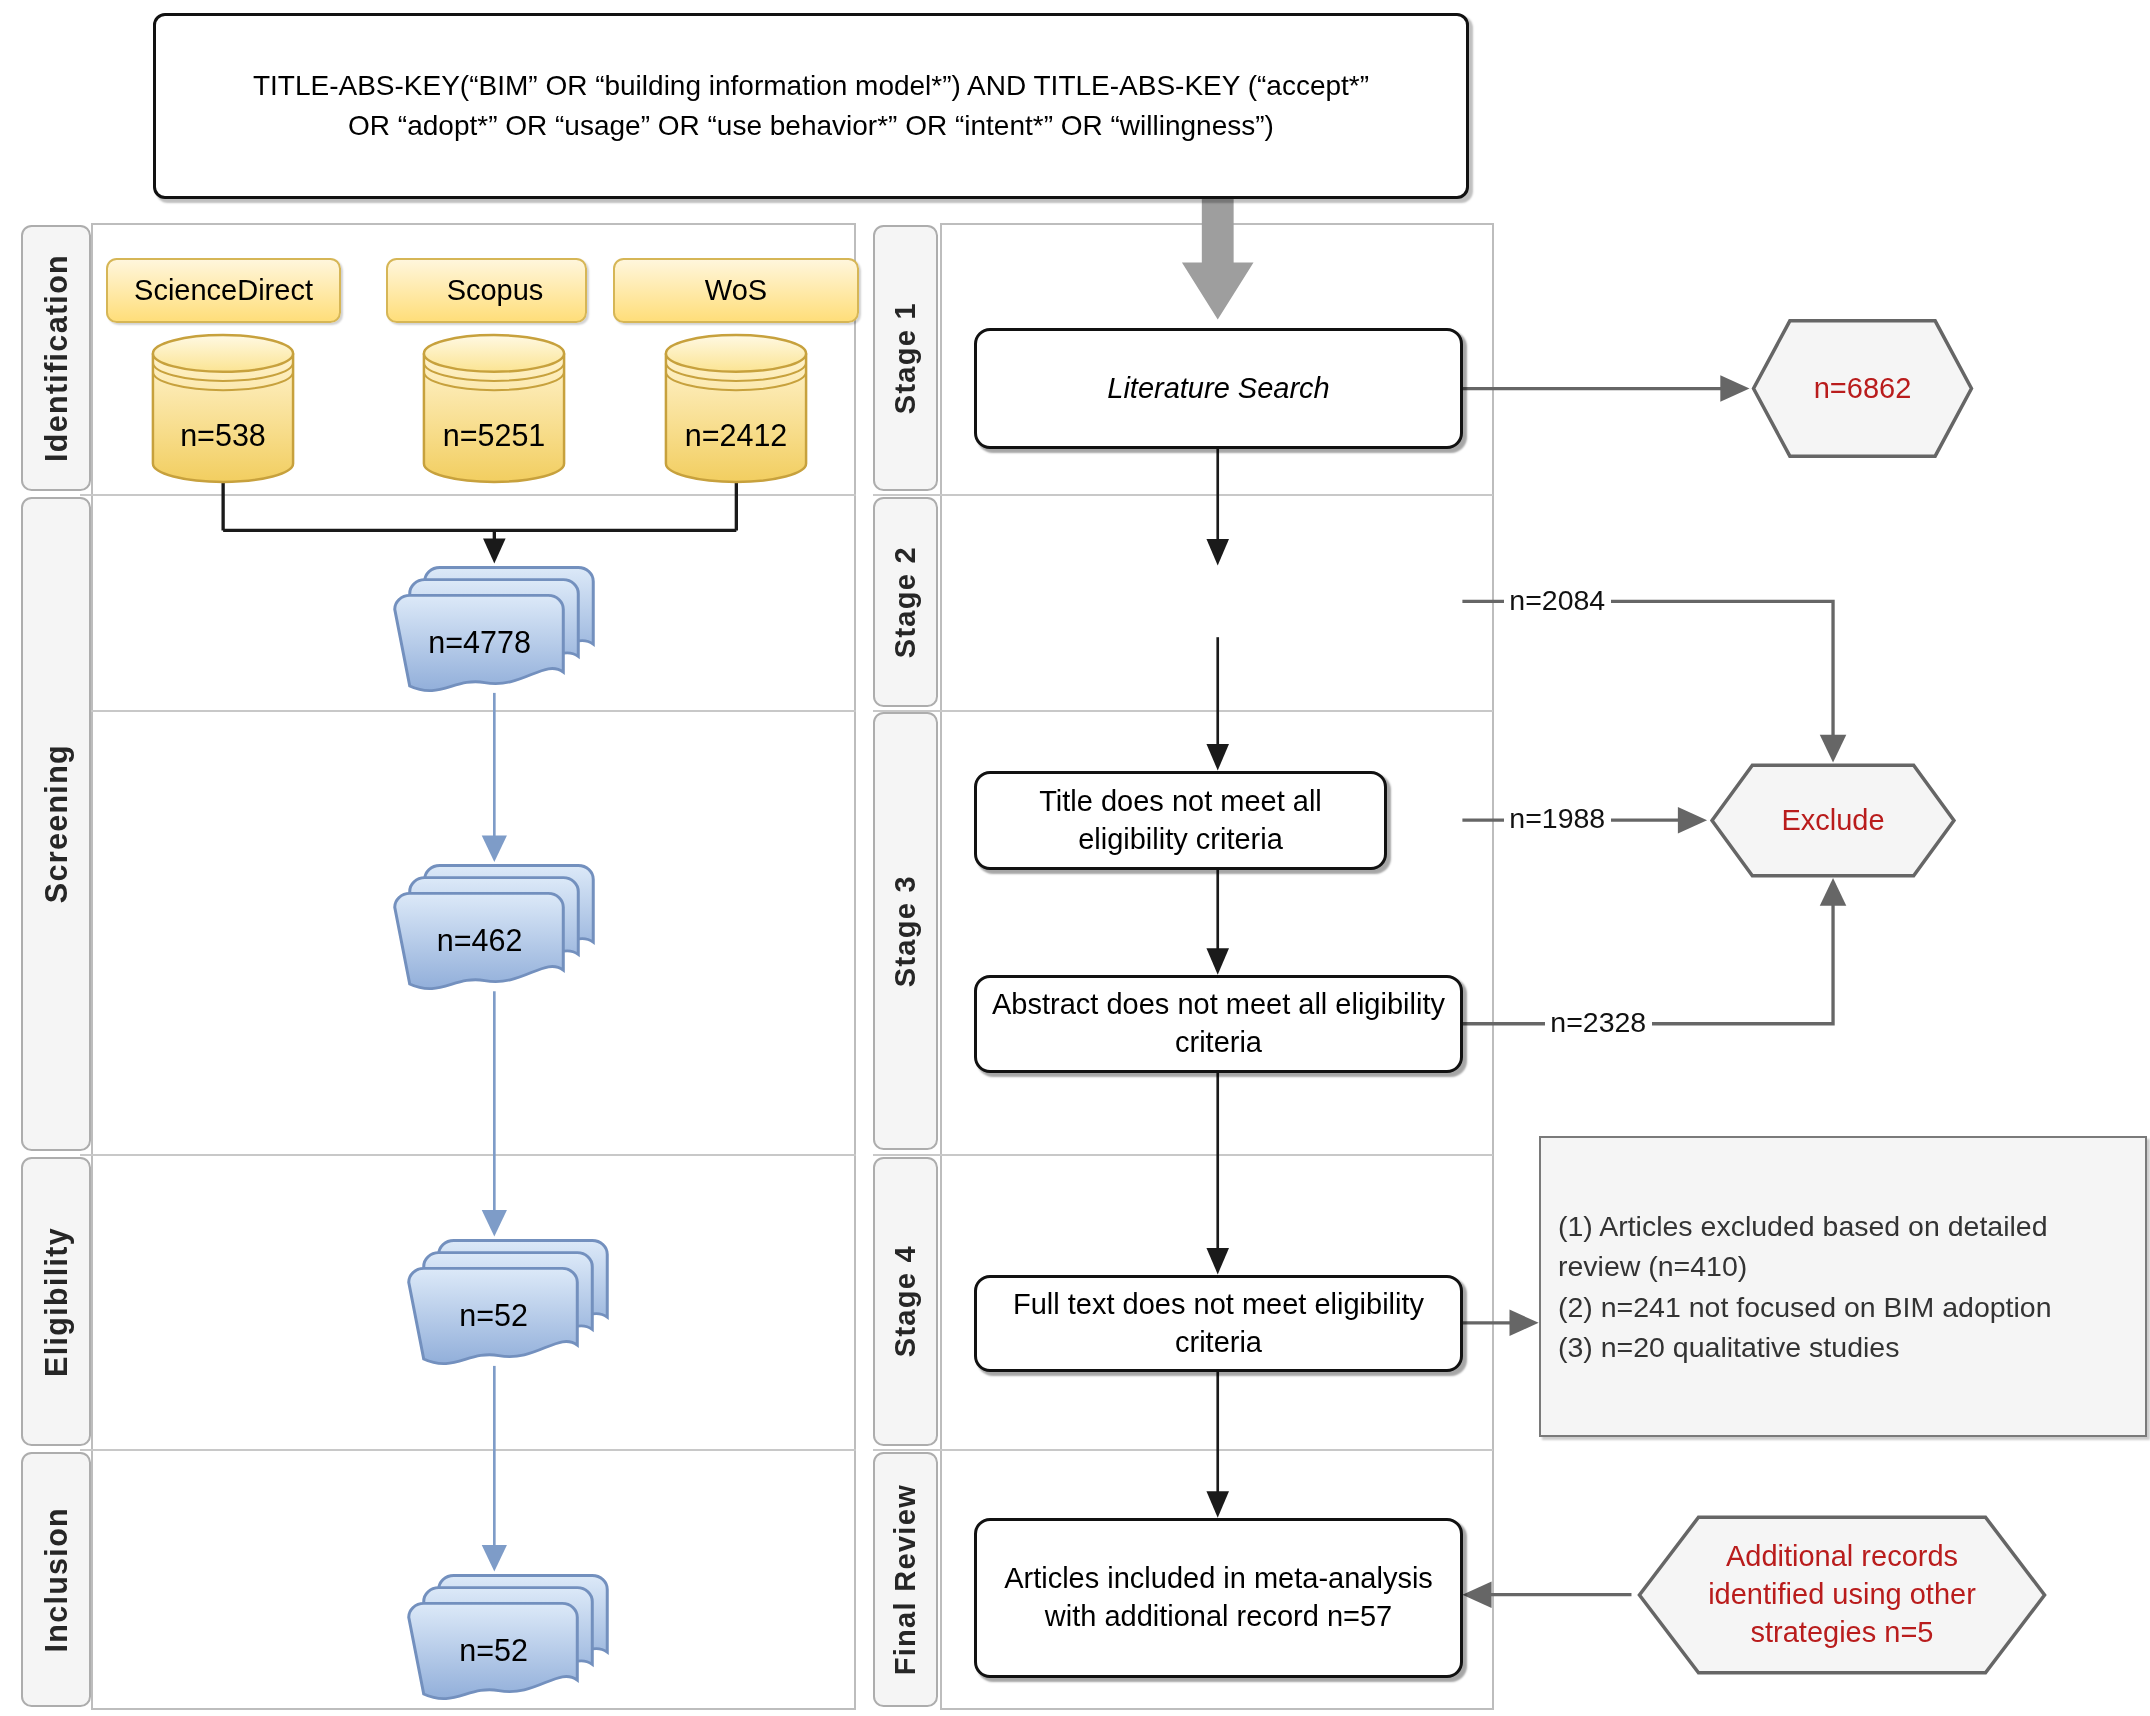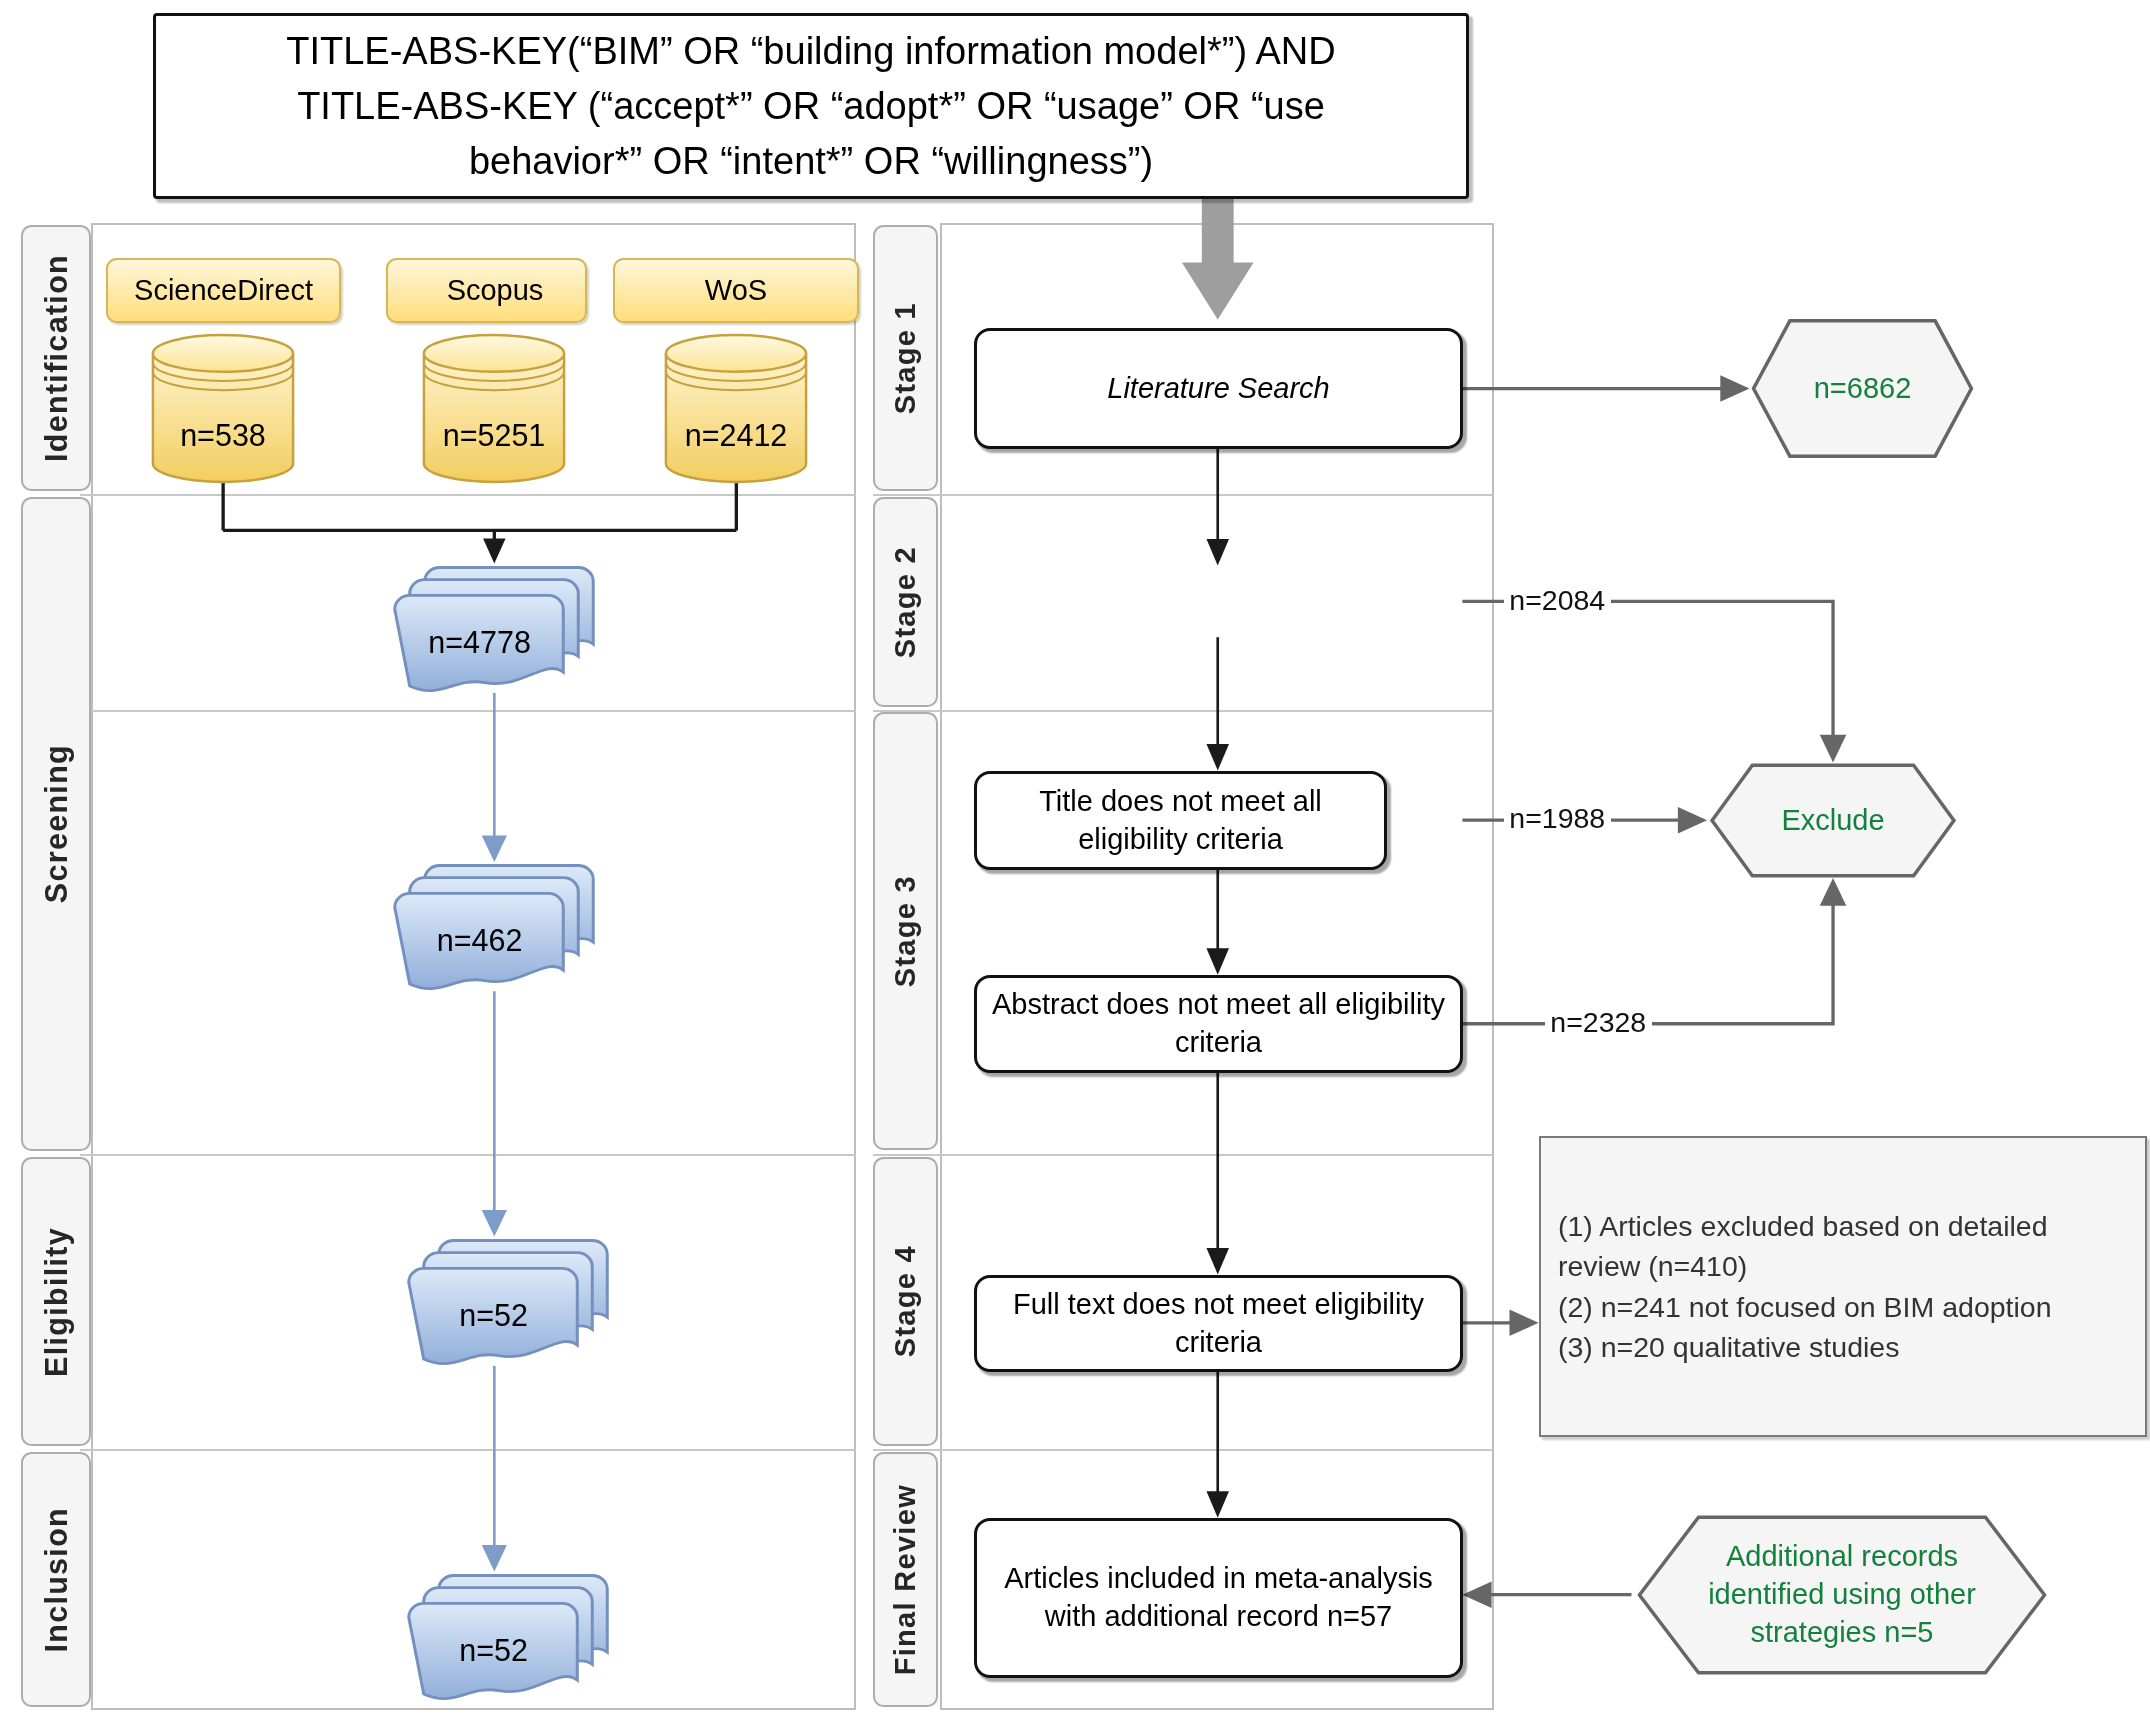--- a/index.html
+++ b/index.html
@@ -12,36 +12,36 @@
   html,body{margin:0;padding:0;background:#ffffff;}
   #canvas{position:relative;width:2151px;height:1716px;background:#fff;overflow:hidden;
           font-family:"Liberation Sans","DejaVu Sans",sans-serif;color:#000;}
   .pool{position:absolute;background:#fff;border:2px solid #BDBDBD;box-sizing:border-box;}
   .rowline{position:absolute;height:2px;background:var(--grid-line);}
   .band{position:absolute;background:var(--band-fill);border:2px solid var(--band-stroke);
         border-radius:10.6px;box-sizing:border-box;display:flex;align-items:center;justify-content:center;}
   .band span{writing-mode:vertical-rl;transform:rotate(180deg);font-weight:bold;
         font-size:30.5px;color:#262626;letter-spacing:1.3px;white-space:nowrap;}
   .stageband span{font-size:29px;}
-  .querybox{position:absolute;background:#fff;border:3.3px solid #111;border-radius:4px;
+  .querybox{position:absolute;background:#fff;border:3.3px solid #111;border-radius:12px;
         box-sizing:border-box;display:flex;align-items:center;justify-content:center;text-align:center;
-        font-size:38px;line-height:1.45;padding:16px 80px;box-shadow:3.3px 3.3px 2px rgba(0,0,0,0.25);}
+        font-size:28px;line-height:1.45;padding:16px 80px;box-shadow:3.3px 3.3px 2px rgba(0,0,0,0.25);}
   .srcbox{position:absolute;border:2px solid var(--yellow-box-stroke);border-radius:10.6px;
         background:linear-gradient(#FFF6DC,#FFDE7A);box-sizing:border-box;display:flex;align-items:center;
         justify-content:center;font-size:29px;box-shadow:2px 2px 2px rgba(0,0,0,0.18);}
   .flowbox{position:absolute;background:#fff;border:3.3px solid var(--flow-stroke);border-radius:16px;
         box-sizing:border-box;display:flex;align-items:center;justify-content:center;text-align:center;
         font-size:29px;line-height:1.3;padding:4px 14.6px;box-shadow:3.3px 3.3px 2px rgba(0,0,0,0.35);}
   .shape-wrap{position:absolute;}
   .shape-wrap svg{position:absolute;left:0;top:0;width:100%;height:100%;}
   .shape-label{position:absolute;display:flex;align-items:center;justify-content:center;
         text-align:center;width:100%;height:100%;left:0;top:0;font-size:30.5px;line-height:1.3;}
   .cyl-label{top:18%;}
   .stack-label{padding-right:14%;padding-top:14%;box-sizing:border-box;font-size:30.5px;}
-  .hex-label{color:#15803d;font-size:29px;padding:0 10%;box-sizing:border-box;}
+  .hex-label{color:#b91c1c;font-size:29px;padding:0 10%;box-sizing:border-box;}
   .edgelabel{position:absolute;transform:translateY(-54%);background:#fff;padding:0 5.3px;
         font-size:28.5px;color:#111;white-space:nowrap;}
   .notebox{position:absolute;background:var(--hex-fill);border:2.7px solid #7A7A7A;box-sizing:border-box;
         display:flex;flex-direction:column;justify-content:center;font-size:28.5px;line-height:1.42;
         color:#333;padding:13.3px 17px;box-shadow:2.7px 2.7px 2px rgba(0,0,0,0.2);}
   svg.layer{position:absolute;left:0;top:0;width:2151px;height:1716px;}
 </style>
 </head>
 <body>
 

